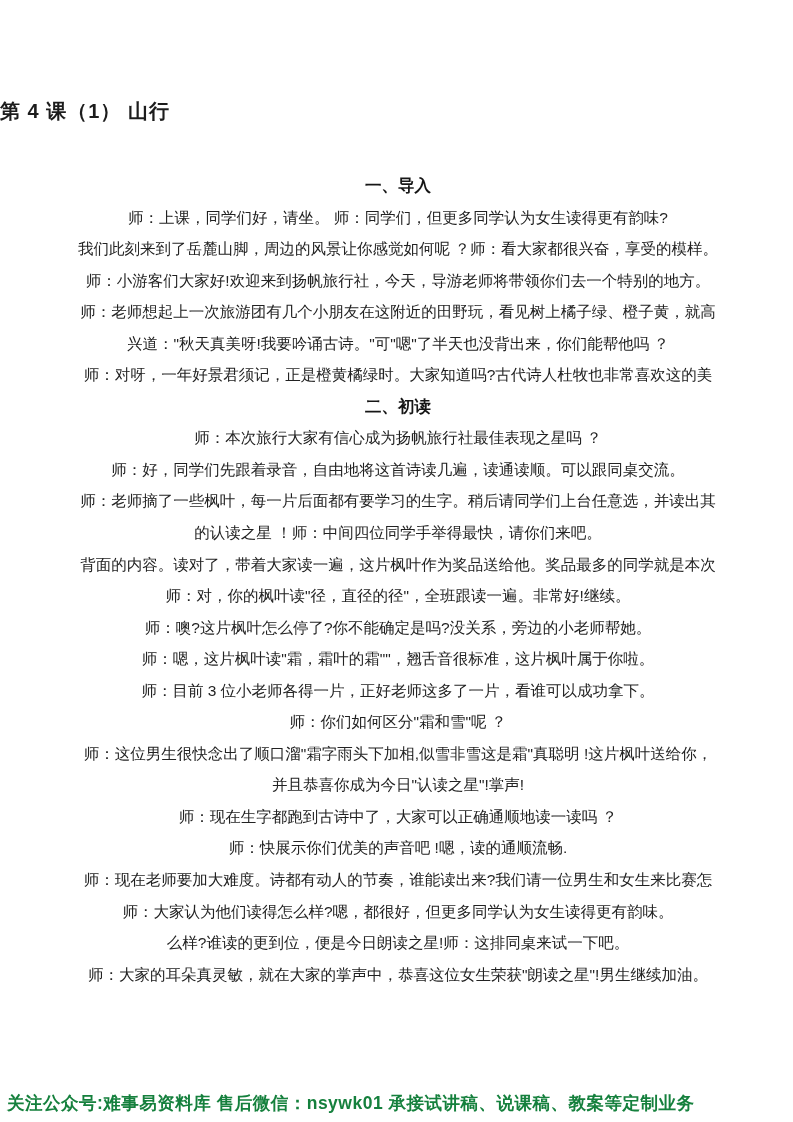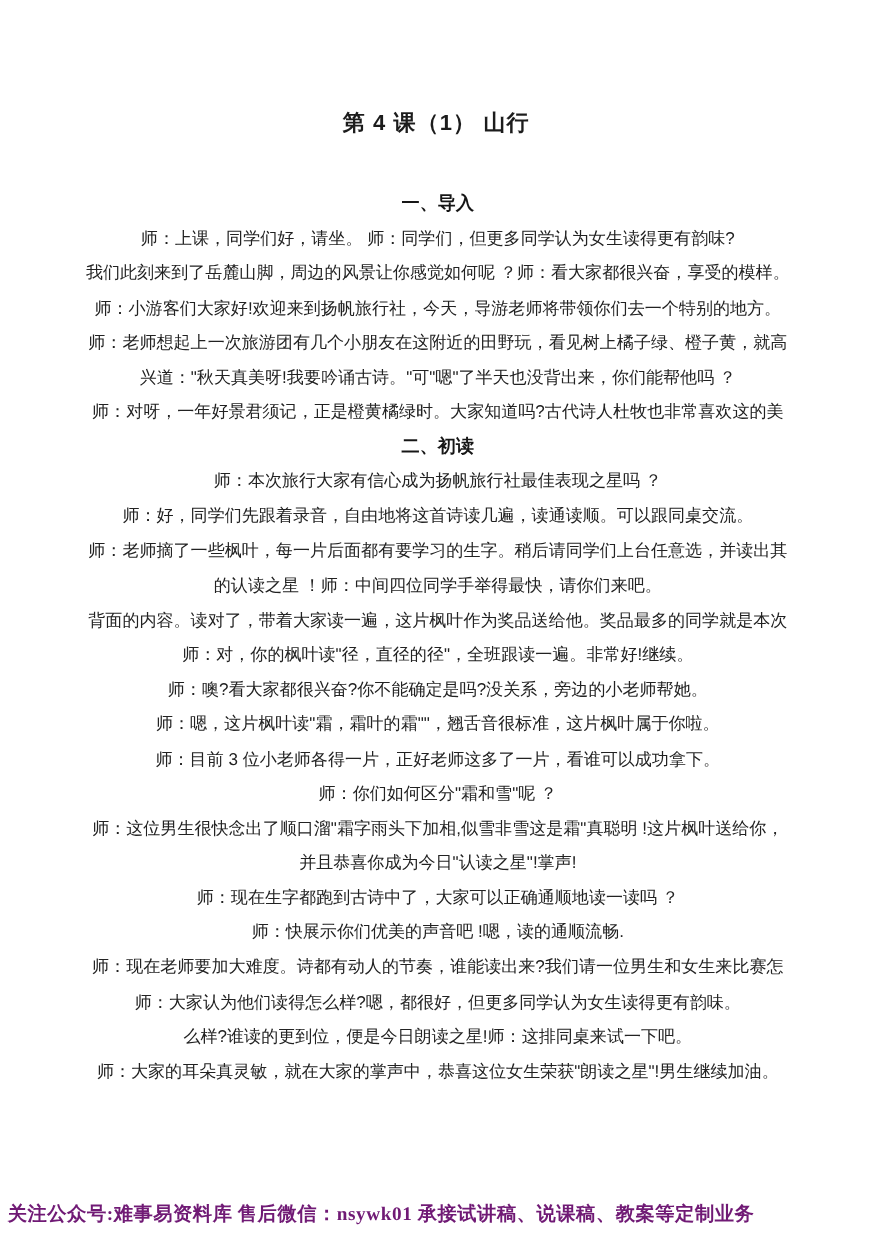--- a/index.html
+++ b/index.html
@@ -13,21 +13,20 @@
     height: 1122px;
     background: #ffffff;
     overflow: hidden;
     font-family: "Liberation Sans", "DejaVu Sans", sans-serif;
   }
   .doc-title {
     position: absolute;
     top: 98px;
     left: 0;
     width: 100%;
-    text-align: center;
     font-size: 20px;
     font-weight: bold;
     color: #1c1c1c;
     letter-spacing: 1px;
   }
   .doc-body {
     position: absolute;
     top: 170px;
     left: 68px;
     width: 660px;
@@ -73,28 +72,28 @@
       <div class="block line">师：老师想起上一次旅游团有几个小朋友在这附近的田野玩，看见树上橘子绿、橙子黄，就高</div>
       <div class="block line">兴道："秋天真美呀!我要吟诵古诗。"可"嗯"了半天也没背出来，你们能帮他吗 ？</div>
       <div class="block line">师：对呀，一年好景君须记，正是橙黄橘绿时。大家知道吗?古代诗人杜牧也非常喜欢这的美</div>
       <div class="block heading">二、初读</div>
       <div class="block line">师：本次旅行大家有信心成为扬帆旅行社最佳表现之星吗 ？</div>
       <div class="block line">师：好，同学们先跟着录音，自由地将这首诗读几遍，读通读顺。可以跟同桌交流。</div>
       <div class="block line">师：老师摘了一些枫叶，每一片后面都有要学习的生字。稍后请同学们上台任意选，并读出其</div>
       <div class="block line">的认读之星 ！师：中间四位同学手举得最快，请你们来吧。</div>
       <div class="block line">背面的内容。读对了，带着大家读一遍，这片枫叶作为奖品送给他。奖品最多的同学就是本次</div>
       <div class="block line">师：对，你的枫叶读"径，直径的径"，全班跟读一遍。非常好!继续。</div>
-      <div class="block line">师：噢?看大家都很兴奋?你不能确定是吗?没关系，旁边的小老师帮她。</div>
+      <div class="block line">师：噢?这片枫叶怎么停了?你不能确定是吗?没关系，旁边的小老师帮她。</div>
       <div class="block line">师：嗯，这片枫叶读"霜，霜叶的霜""，翘舌音很标准，这片枫叶属于你啦。</div>
       <div class="block line">师：目前 3 位小老师各得一片，正好老师这多了一片，看谁可以成功拿下。</div>
       <div class="block line">师：你们如何区分"霜和雪"呢 ？</div>
       <div class="block line">师：这位男生很快念出了顺口溜"霜字雨头下加相,似雪非雪这是霜"真聪明 !这片枫叶送给你，</div>
       <div class="block line">并且恭喜你成为今日"认读之星"!掌声!</div>
       <div class="block line">师：现在生字都跑到古诗中了，大家可以正确通顺地读一读吗 ？</div>
       <div class="block line">师：快展示你们优美的声音吧 !嗯，读的通顺流畅.</div>
       <div class="block line">师：现在老师要加大难度。诗都有动人的节奏，谁能读出来?我们请一位男生和女生来比赛怎</div>
       <div class="block line">师：大家认为他们读得怎么样?嗯，都很好，但更多同学认为女生读得更有韵味。</div>
       <div class="block line">么样?谁读的更到位，便是今日朗读之星!师：这排同桌来试一下吧。</div>
       <div class="block line">师：大家的耳朵真灵敏，就在大家的掌声中，恭喜这位女生荣获"朗读之星"!男生继续加油。</div>
     </div>
 
-  <div class="footer-banner" style="color: #701a75; font-family: Liberation Serif, serif;">关注公众号:难事易资料库  售后微信：nsywk01  承接试讲稿、说课稿、教案等定制业务</div>
+  <div class="footer-banner" style="color: #15803d;">关注公众号:难事易资料库  售后微信：nsywk01  承接试讲稿、说课稿、教案等定制业务</div>
 </div>
 
 </body></html>

